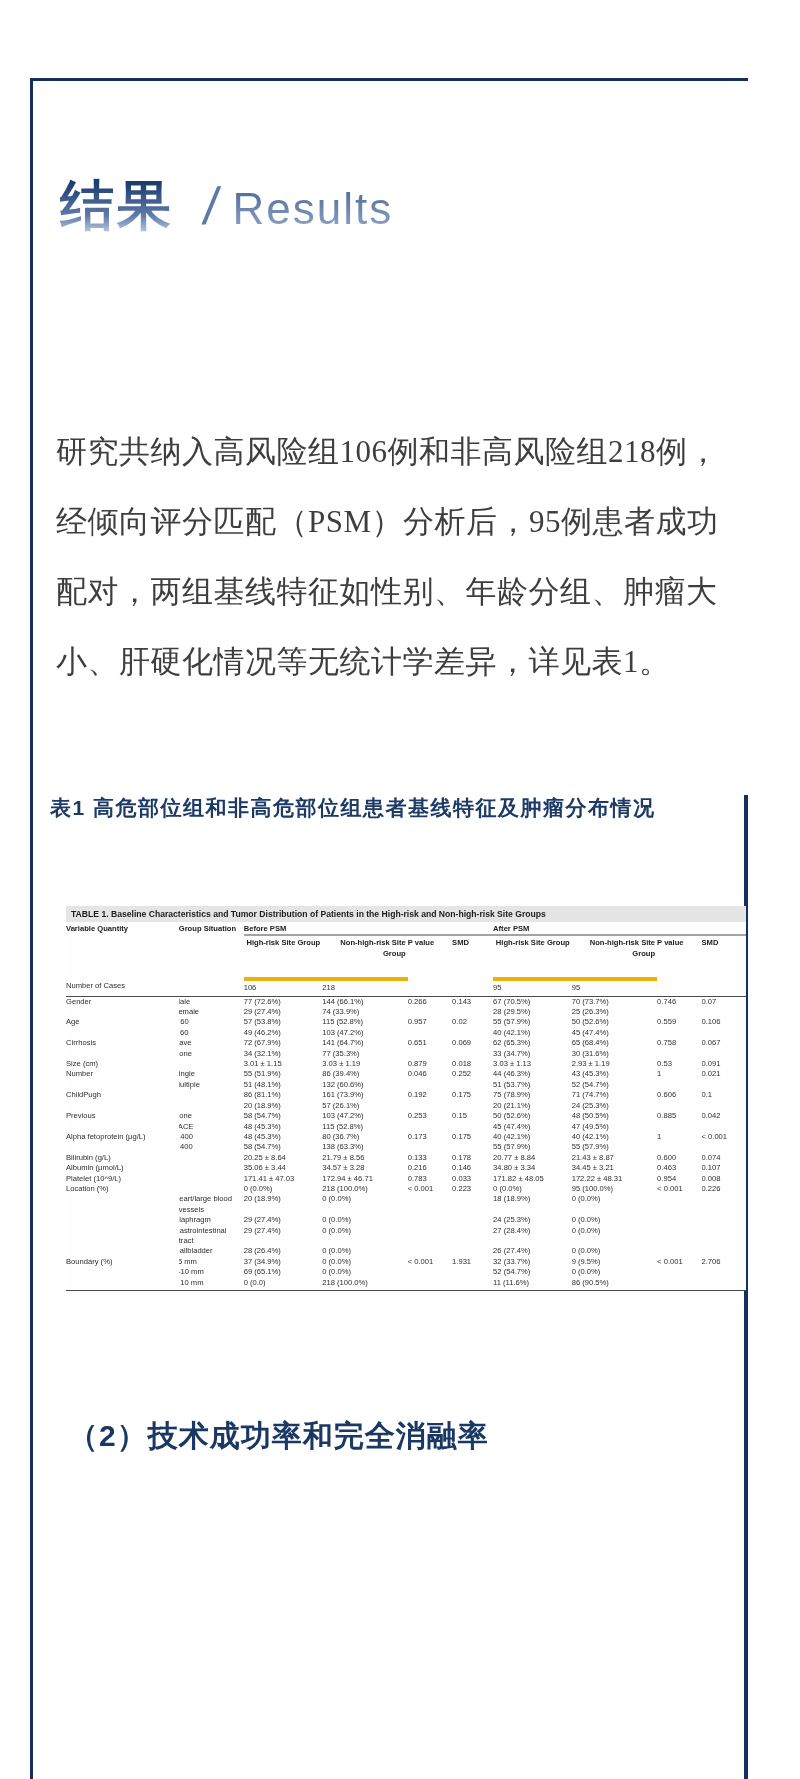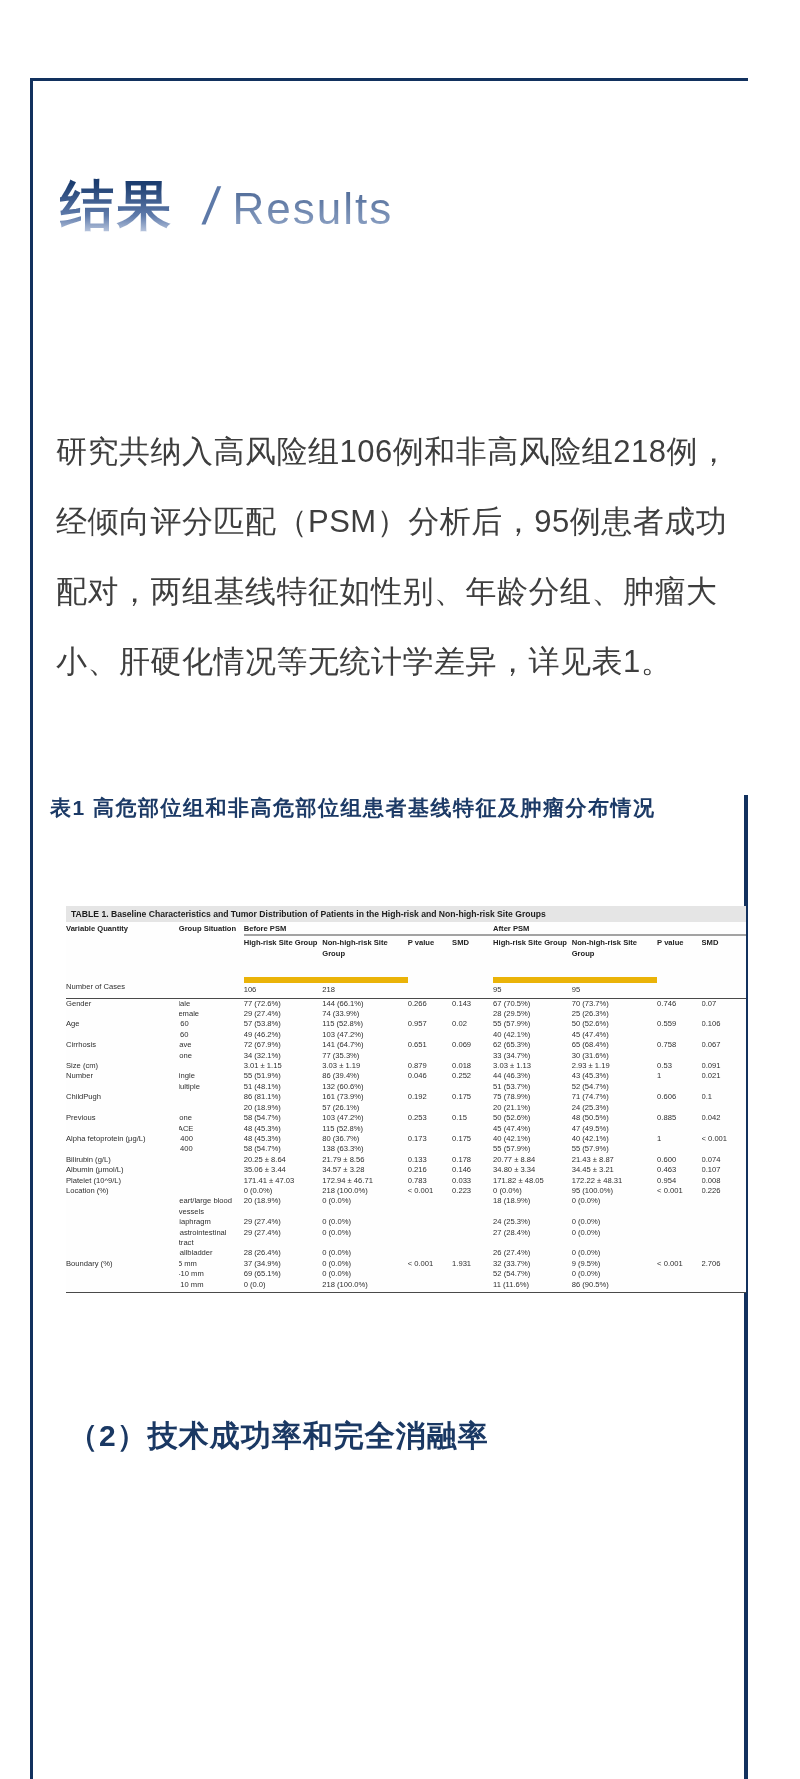--- a/index.html
+++ b/index.html
@@ -33,21 +33,21 @@
   }
   
   .sec-heading{
     position:absolute;left:68px;font-size:30px;font-weight:800;color:#1a3863;letter-spacing:1px;
   }
   .h1{top:366px;}
   .h2{top:1416px;}
   
   .para{position:absolute;left:56px;width:700px;color:#3e3e3e;font-size:31px;font-weight:500;}
   .para .line{height:70px;line-height:40px;white-space:nowrap;letter-spacing:0.5px;}
-  .p1{top:432px;}
+  .p1{top:432px;font-family:Liberation Serif, serif;}
   .p2{top:1486px;}
   .line.indent{padding-left:66px;}
   
   .tbl-caption{
     position:absolute;left:50px;top:794px;width:720px;
     font-size:21px;font-weight:800;color:#1c3a66;letter-spacing:1.5px;white-space:nowrap;
   }
   
   .tbl-figure{
     position:absolute;left:66px;top:906px;width:680px;background:#fefefe;color:#2e2e2e;
@@ -60,21 +60,21 @@
   table.jt th,table.jt td{
     font-size:7.6px;line-height:10.4px;font-weight:400;text-align:left;vertical-align:top;
     padding:0 2px 0 0;overflow:hidden;
   }
   table.jt th{font-weight:700;color:#222;}
   col.c0{width:16.5%;} col.c1{width:9.5%;} col.c2{width:11.5%;} col.c3{width:12.5%;}
   col.c4{width:6.5%;}  col.c5{width:6%;}   col.c6{width:11.5%;} col.c7{width:12.5%;}
   col.c8{width:6.5%;}  col.c9{width:6.5%;}
   th.spanner{border-bottom:2px solid #a3a3a3;padding-bottom:2px;}
   tr.subhead th{padding-top:2px;}
-  tr.subhead th.grp{border-bottom:6px solid #eab308;padding-bottom:18px;}
+  tr.subhead th.grp{border-bottom:4px solid #eab308;padding-bottom:18px;text-align:right;}
   td.c5,td.c9,th.c5h,th.c9h{text-align:right;padding-right:3px;}
   tbody tr.first-row td{border-bottom:1.4px solid #4a4a4a;padding-bottom:2px;}
   tbody tr.first-row td{padding-top:2px;}
   table.jt tbody tr:last-child td{border-bottom:1.6px solid #4a4a4a;padding-bottom:2px;}
   td.c1s{padding-left:5px;text-indent:-5px;}
 </style>
 </head>
 <body>
 
 <div class="page">

